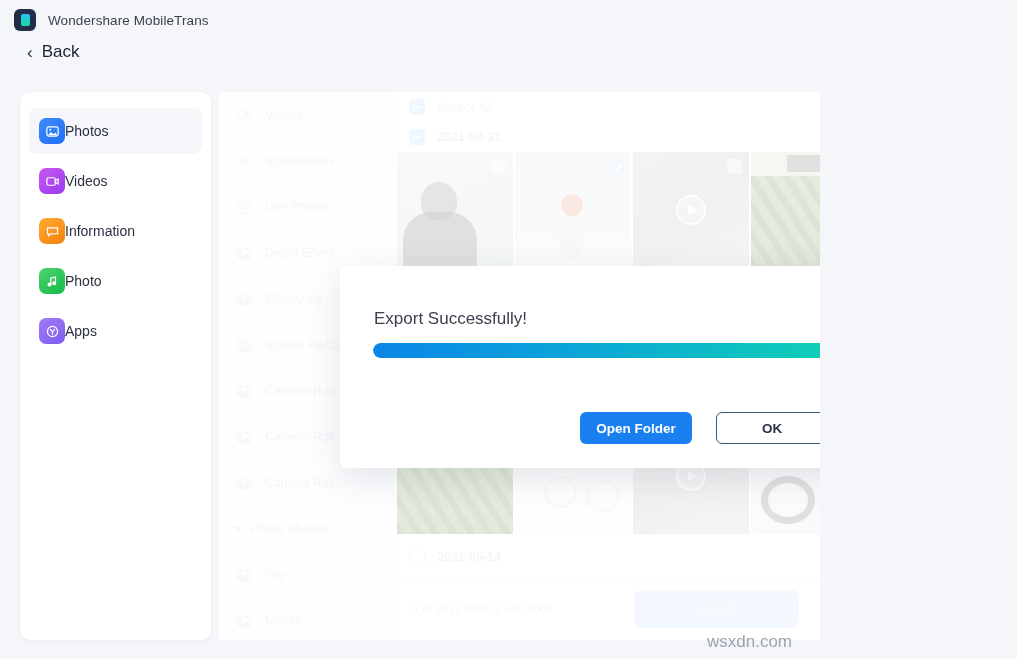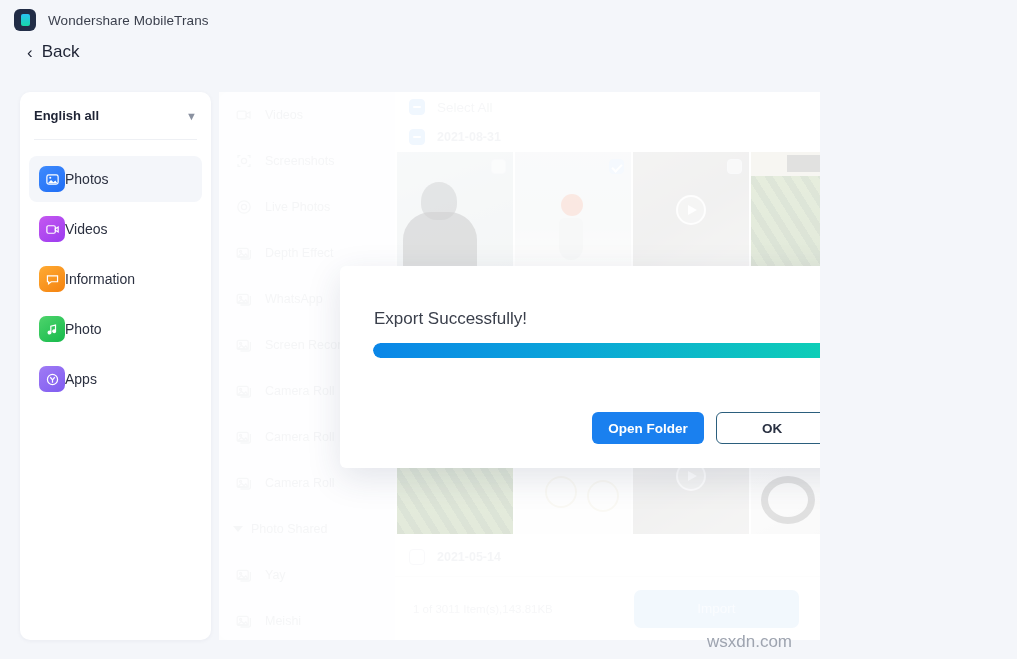--- a/index.html
+++ b/index.html
@@ -289,21 +289,21 @@
   .progress-outer {
     position: absolute; left: 33px; top: 77px; width: 455px; height: 15px;
     border-radius: 8px; background: #eef1f5; overflow: hidden;
   }
   .progress-fill {
     height: 100%; border-radius: 8px;
     background: linear-gradient(90deg,#0a86e8 0%,#0aa6d8 45%,#0ecfb6 100%);
   }
   .dlg-actions {
     position: absolute; right: 32px; bottom: 24px;
-    display: flex; gap: 12px; align-items: center;
+    display: flex; gap: 24px; align-items: center;
   }
   .dbtn {
     height: 32px; border-radius: 6px; display: flex; align-items: center;
     justify-content: center; font-size: 13.5px; font-weight: bold;
   }
   .dbtn-primary { width: 112px; background: #1a80ef; color: #fff; }
   .dbtn-ghost {
     width: 112px; background: #fff; color: #2b3243;
     border: 1px solid #2b5f7d;
   }
@@ -377,24 +377,20 @@
         <svg width="20" height="20" viewBox="0 0 20 20" fill="none" stroke="currentColor" stroke-width="1.3">
           <path d="M4 5.6h12"></path>
             <path d="M8 5.6V4h4v1.6"></path>
           <path d="M5.6 5.6 6.4 16h7.2l.8-10.4"></path>
         </svg>
       </div>
     </div>
   </div>
 
   <div class="sidebar">
-    <div class="lang-select">
-      <span>English all</span>
-      <span class="caret">▼</span>
-    </div>
     <div class="nav">
 
       <div class="nav-item active">
         <span class="nicon ic-photos">
           <svg width="15" height="15" viewBox="0 0 16 16" fill="#fff">
             <rect x="2" y="3" width="12" height="10" rx="2" fill="none" stroke="#fff" stroke-width="1.3"></rect>
             <circle cx="5.6" cy="6.2" r="1.1"></circle>
               <path d="M3 12l3.4-3.6L9 11l2-2 2.2 3z"></path>
           </svg>
         </span>

